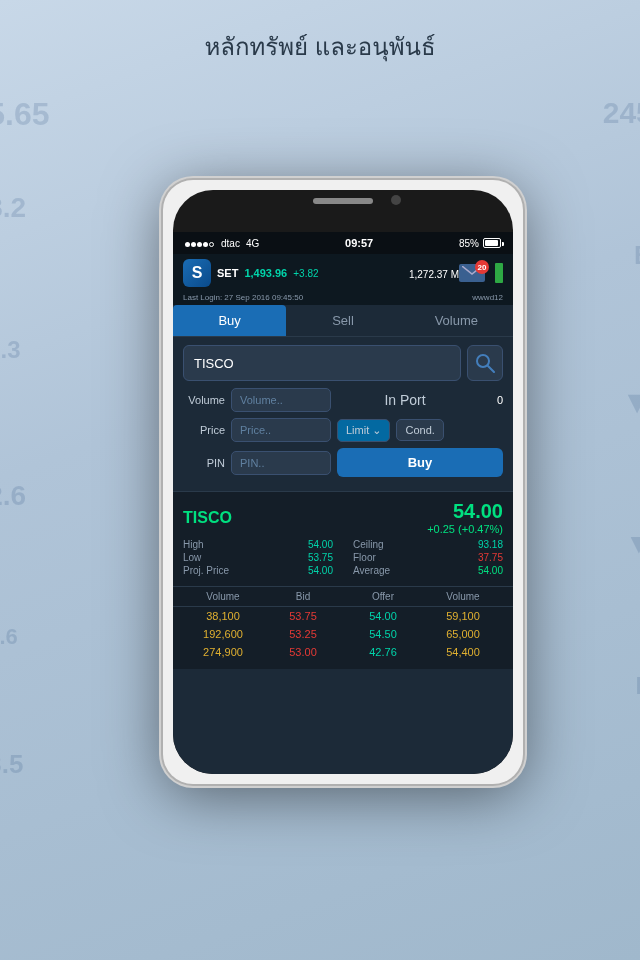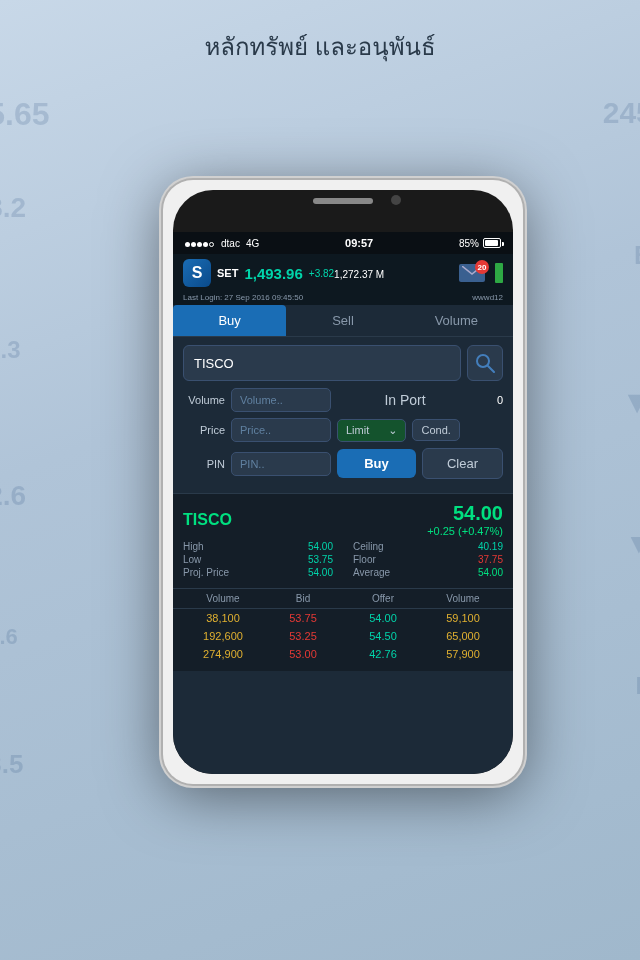--- a/index.html
+++ b/index.html
@@ -158,21 +158,21 @@
       width: 28px; height: 28px;
       background: linear-gradient(135deg, #1a6db5, #0a4a8a);
       border-radius: 6px;
       display: flex; align-items: center; justify-content: center;
       color: #fff; font-weight: bold; font-size: 16px;
     }
     .app-index {
       display: flex; align-items: center; gap: 6px;
     }
     .index-name { color: #fff; font-size: 11px; font-weight: bold; }
-    .index-value { color: #00d4aa; font-size: 15px; font-weight: bold; }
+    .index-value { color: #00d4aa; font-size: 11px; font-weight: bold; }
     .index-change { color: #00d4aa; font-size: 10px; }
     .index-vol { color: #fff; font-size: 10px; }
     .header-right {
       display: flex; align-items: center; gap: 10px;
     }
     .mail-icon-wrap {
       position: relative;
     }
     .mail-icon {
       width: 26px; height: 18px;
@@ -285,22 +285,22 @@
       text-align: center;
     }
     .inport-value {
       color: #fff;
       font-size: 11px;
       width: 24px;
       text-align: right;
     }
 
     .limit-select {
-      display: flex; align-items: center; gap: 16px;
-      background: #14532d;
+      display: flex; align-items: center; gap: 0;
+      background: #0369a1;
       border: 1px solid #3a5070;
       border-radius: 5px;
       padding: 4px 8px;
       color: #c0ccd8;
       font-size: 11px;
       cursor: pointer;
     }
     .cond-btn {
       background: #2a3a4c;
       border: 1px solid #3a5070;
@@ -447,21 +447,21 @@
         <div style="display:flex;align-items:center;gap:6px;">
           <div class="app-logo">
             <span>S</span>
           </div>
           <div class="app-index">
             <span class="index-name">SET</span>
             <span class="index-value">1,493.96</span>
             <span class="index-change">+3.82</span>
           </div>
         </div>
-        <div style="flex:1;text-align:left;">
+        <div style="flex:1;text-align:right;">
           <span class="index-vol">1,272.37 M</span>
         </div>
         <div class="header-right">
           <div class="mail-icon-wrap">
             <div class="mail-icon">
               <svg width="20" height="14" viewBox="0 0 20 14">
                 <rect width="20" height="14" rx="2" fill="#3a6090"></rect>
                 <polyline points="0,0 10,8 20,0" fill="none" stroke="#aac" stroke-width="1.5"></polyline>
               </svg>
             </div>
@@ -510,23 +510,20 @@
           <div class="cond-btn">
             <span>Cond.</span>
           </div>
         </div>
 
         <div class="form-row">
           <span class="form-label">PIN</span>
           <input class="form-input" type="password" placeholder="PIN.." style="">
           <div class="buy-btn">
             <span>Buy</span>
-          </div>
-          <div class="clear-btn">
-            <span>Clear</span>
           </div>
         </div>
       </div>
 
       <div class="stock-info">
         <div class="stock-name-row">
           <span class="stock-name">TISCO</span>
           <div style="text-align:right;">
             <span class="stock-price">54.00</span>
             <div class="stock-change">
@@ -546,21 +543,21 @@
               <span class="detail-value-green">53.75</span>
             </div>
             <div class="detail-row">
               <span class="detail-label">Proj. Price</span>
               <span class="detail-value-green">54.00</span>
             </div>
           </div>
           <div class="detail-col" style="margin-left:20px;">
             <div class="detail-row">
               <span class="detail-label">Ceiling</span>
-              <span class="detail-value-green">40.19</span>
+              <span class="detail-value-green">93.18</span>
             </div>
             <div class="detail-row">
               <span class="detail-label">Floor</span>
               <span class="detail-value-red">37.75</span>
             </div>
             <div class="detail-row">
               <span class="detail-label">Average</span>
               <span class="detail-value-green2">54.00</span>
             </div>
           </div>
@@ -587,19 +584,19 @@
           <span class="order-cell vol">192,600</span>
           <span class="order-cell bid">53.25</span>
           <span class="order-cell offer">54.50</span>
           <span class="order-cell vol2">65,000</span>
         </div>
 
         <div class="order-row">
           <span class="order-cell vol">274,900</span>
           <span class="order-cell bid">53.00</span>
           <span class="order-cell offer">42.76</span>
-          <span class="order-cell vol2">57,900</span>
+          <span class="order-cell vol2">54,400</span>
         </div>
       </div>
 
     </div>
   </div>
 </div>
 
 </body></html>

